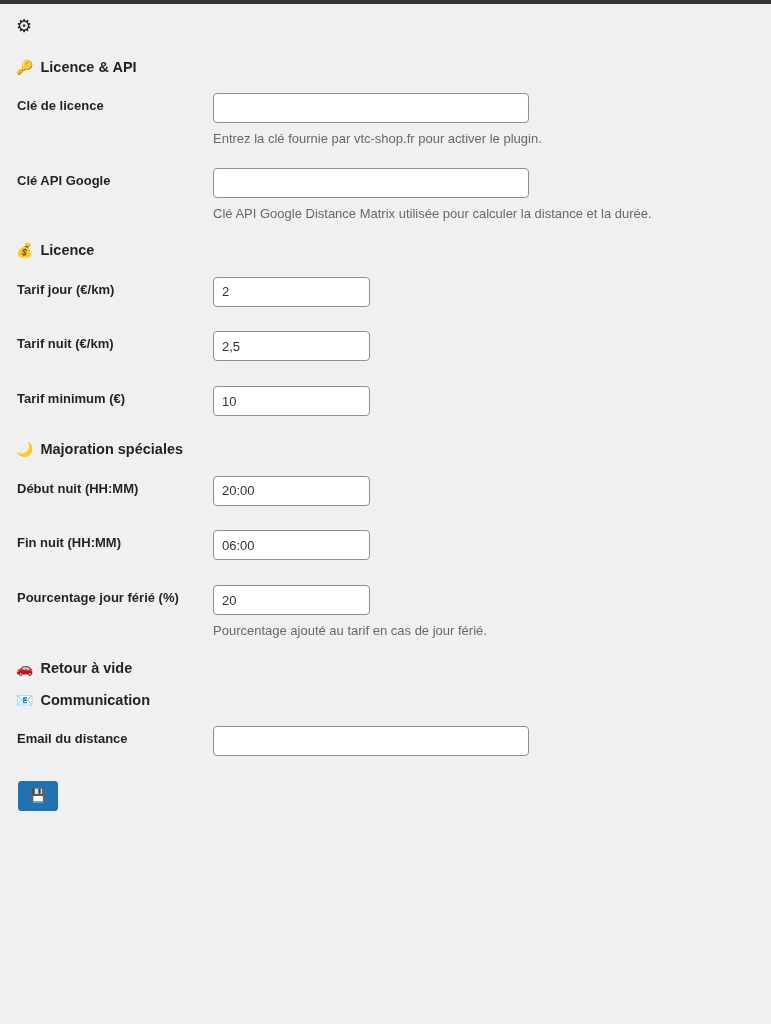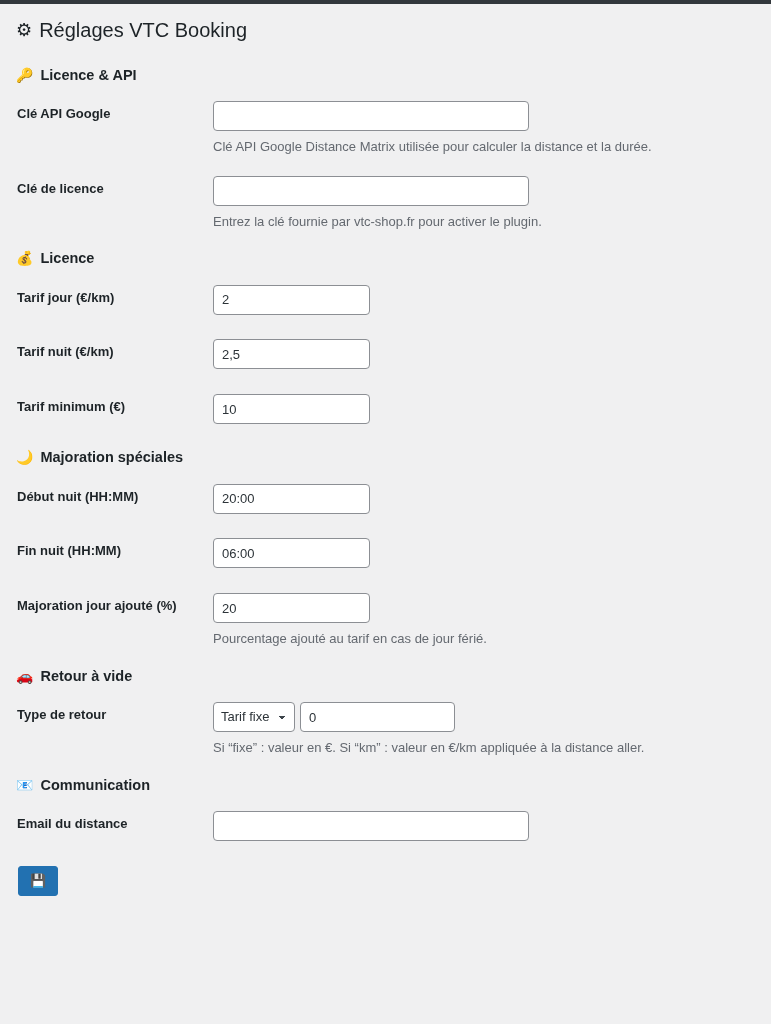--- a/index.html
+++ b/index.html
@@ -132,43 +132,42 @@
 </style>
 </head>
 <body>
 
 <div class="admin-bar-strip"></div>
 
 <div class="wrap">
 
   <h1 class="page-title">
     <span class="emoji">⚙</span>
-    <span>Réglages VTC Booking</span>
   </h1>
 
   <h2 class="section-title">
     <span class="emoji">🔑</span>
     <span>Licence &amp; API</span>
   </h2>
   <table class="form-table">
     <tbody>
       <tr>
+        <th>Clé de licence</th>
+        <td>
+          <input type="text" class="wide" value="" style="">
+          <p class="description">Entrez la clé fournie par vtc-shop.fr pour activer le plugin.</p>
+        </td>
+      </tr>
+      <tr>
         <th>Clé API Google</th>
         <td>
           <input type="text" class="wide" value="" style="">
           <p class="description">Clé API Google Distance Matrix utilisée pour calculer la distance et la durée.</p>
         </td>
       </tr>
-      <tr>
-        <th>Clé de licence</th>
-        <td>
-          <input type="text" class="wide" value="" style="">
-          <p class="description">Entrez la clé fournie par vtc-shop.fr pour activer le plugin.</p>
-        </td>
-      </tr>
     </tbody>
   </table>
 
   <h2 class="section-title">
     <span class="emoji">💰</span>
     <span>Licence</span>
   </h2>
   <table class="form-table">
     <tbody>
       <tr>
@@ -204,49 +203,33 @@
           <input type="text" class="regular" value="20:00" style="">
         </td>
       </tr>
       <tr>
         <th>Fin nuit (HH:MM)</th>
         <td>
           <input type="text" class="regular" value="06:00" style="">
         </td>
       </tr>
       <tr>
-        <th>Majoration jour ajouté (%)</th>
+        <th>Pourcentage jour férié (%)</th>
         <td>
           <input type="text" class="regular" value="20" style="">
           <p class="description">Pourcentage ajouté au tarif en cas de jour férié.</p>
         </td>
       </tr>
     </tbody>
   </table>
 
   <h2 class="section-title">
     <span class="emoji">🚗</span>
     <span>Retour à vide</span>
   </h2>
-  <table class="form-table">
-    <tbody>
-      <tr>
-        <th>Type de retour</th>
-        <td>
-          <div class="inline-row">
-            <select class="return-type">
-              <option>Tarif fixe</option>
-            </select>
-            <input type="text" class="return-val" value="0" style="">
-          </div>
-          <p class="description">Si “fixe” : valeur en €. Si “km” : valeur en €/km appliquée à la distance aller.</p>
-        </td>
-      </tr>
-    </tbody>
-  </table>
 
   <h2 class="section-title">
     <span class="emoji">📧</span>
     <span>Communication</span>
   </h2>
   <table class="form-table">
     <tbody>
       <tr>
         <th>Email du distance</th>
         <td>

